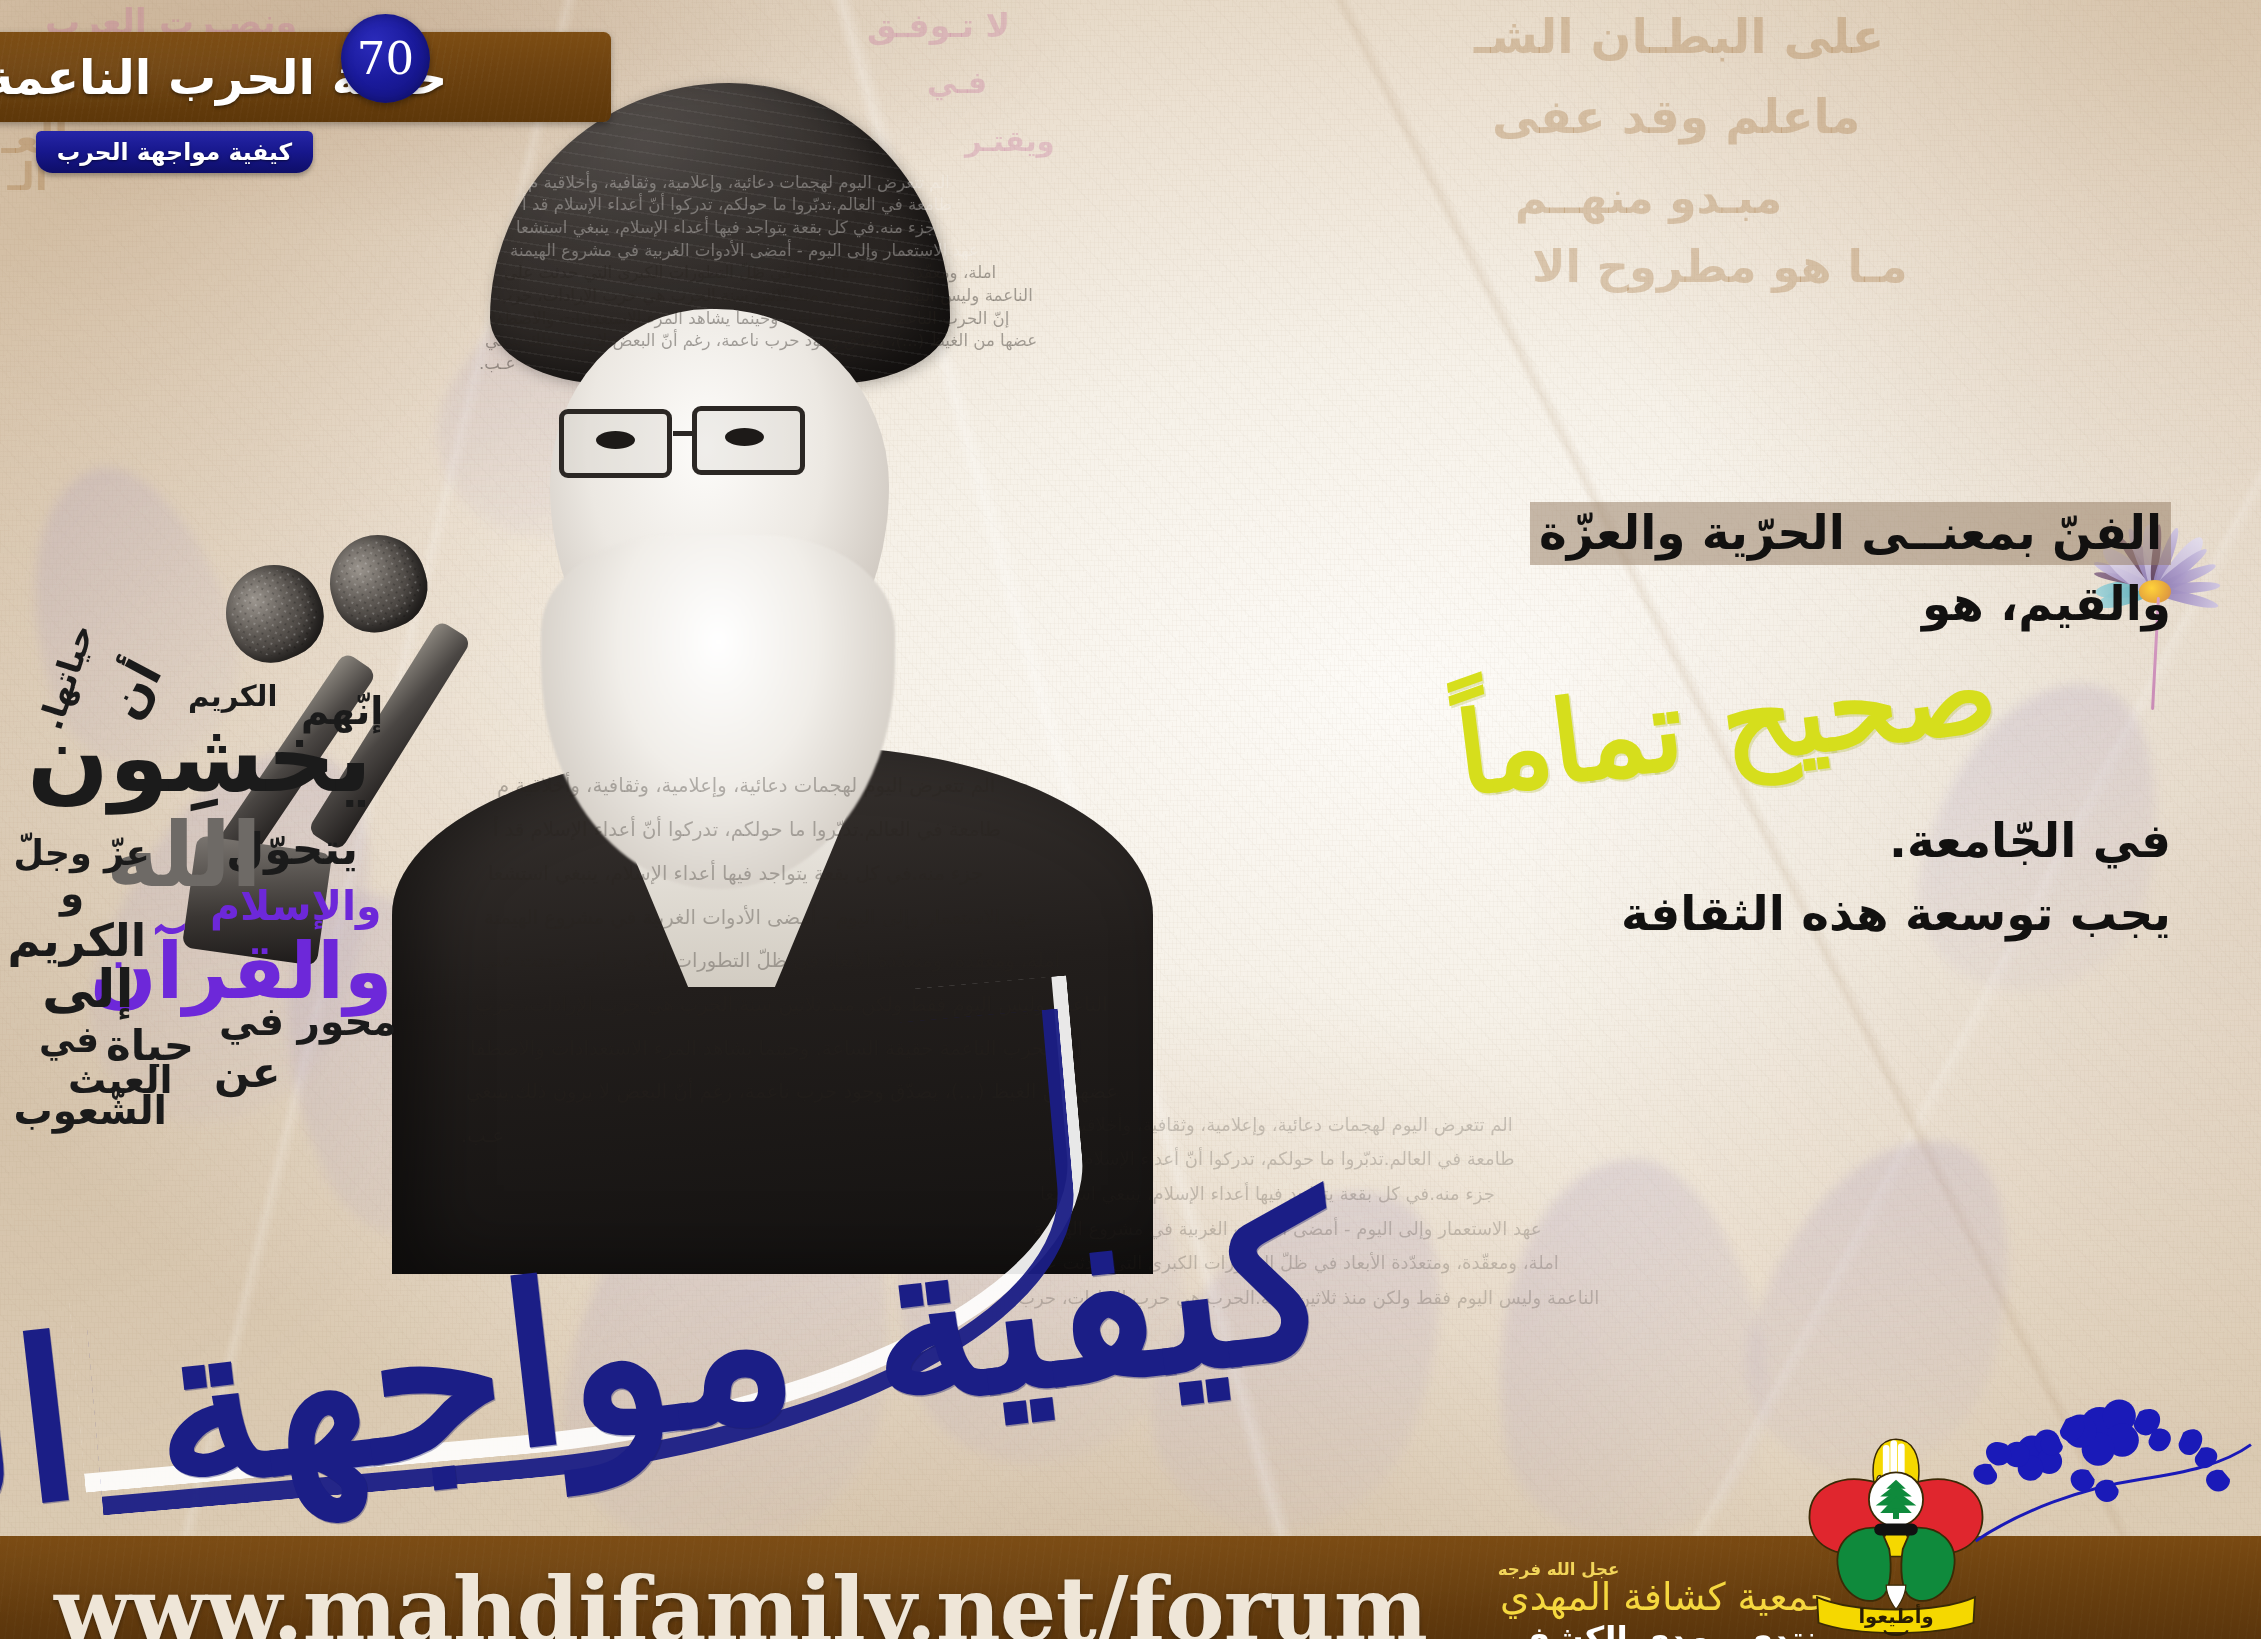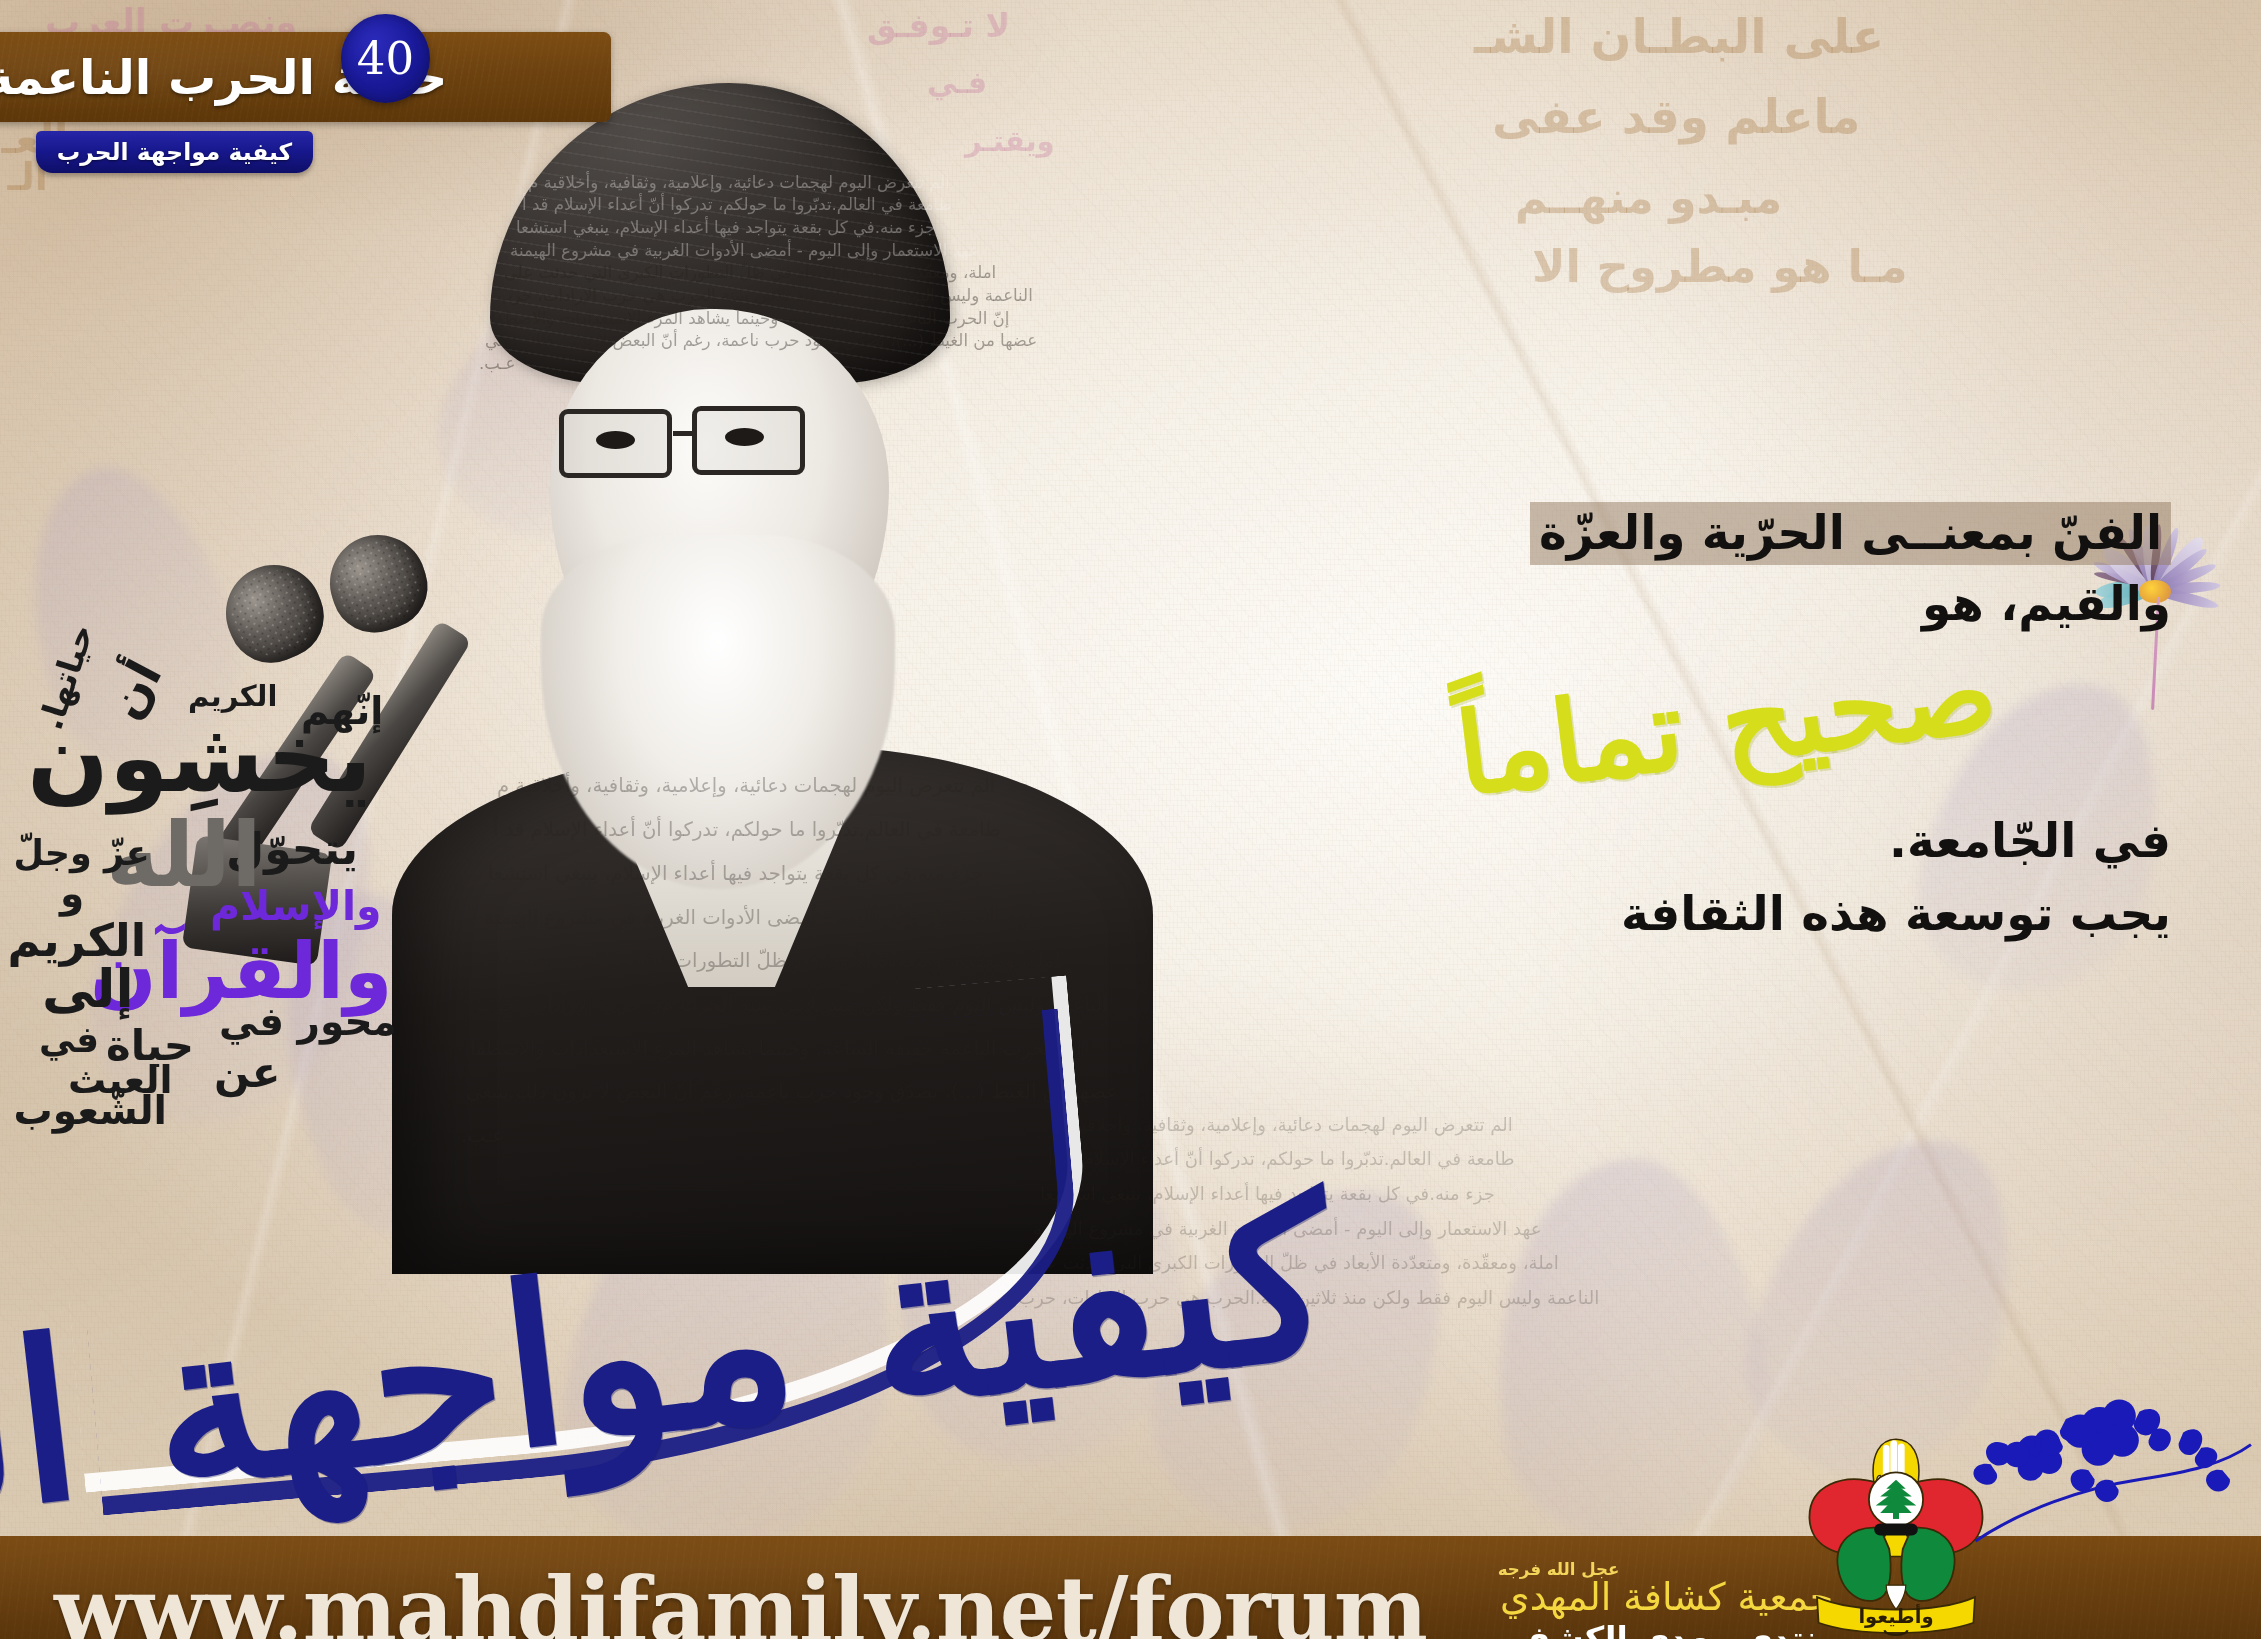--- a/index.html
+++ b/index.html
@@ -393,21 +393,21 @@
       <div class="article" style="left: 1048px; top: 1150px; font-size: 18px; opacity: 0.55;">طامعة في العالم.تدبّروا ما حولكم، تدركوا أنّ أعداء الإسلام قد أ</div>
       <div class="article" style="left: 1040px; top: 1185px; font-size: 18px; opacity: 0.55;">جزء منه.في كل بقعة يتواجد فيها أعداء الإسلام، ينبغي استشعا</div>
       <div class="article" style="left: 1033px; top: 1220px; font-size: 18px; opacity: 0.55;">عهد الاستعمار وإلى اليوم - أمضى الأدوات الغربية في مشروع الهيمنة</div>
       <div class="article" style="left: 1025px; top: 1254px; font-size: 18px; opacity: 0.55;">املة، ومعقّدة، ومتعدّدة الأبعاد في ظلّ التطورات الكبرى التي حدثت على</div>
       <div class="article" style="left: 1018px; top: 1289px; font-size: 18px; opacity: 0.55;">الناعمة وليس اليوم فقط ولكن منذ ثلاثين سنة.الحرب هي حرب الإرادات، حرب</div>
     </div>
 
   <div class="hdr-ribbon">
     <div class="hdr-ribbon-text">حملة الحرب الناعمة</div>
   </div>
-  <div class="hdr-badge">40</div>
+  <div class="hdr-badge">70</div>
   <div class="hdr-pill">كيفية مواجهة الحرب</div>
 
   <div class="left-cal" id="left-cal">
       <div class="lw" style="left: 12px; top: 21px; font-size: 33px; color: rgb(27, 27, 27); transform: rotate(-72deg);">حياتها.</div>
       <div class="lw" style="left: 106px; top: 27px; font-size: 48px; color: rgb(27, 27, 27); transform: rotate(-62deg);">أن</div>
       <div class="lw" style="left: 188px; top: 42px; font-size: 29px; color: rgb(27, 27, 27); transform: rotate(0deg);">الكريم</div>
       <div class="lw" style="left: 301px; top: 53px; font-size: 38px; color: rgb(27, 27, 27); transform: rotate(0deg);">إنّهم</div>
       <div class="lw" style="left: 27px; top: 74px; font-size: 96px; color: rgb(27, 27, 27); transform: rotate(0deg);">يخشِون</div>
       <div class="lw" style="left: 226px; top: 188px; font-size: 44px; color: rgb(27, 27, 27); transform: rotate(0deg);">يتحوّل</div>
       <div class="lw" style="left: 106px; top: 173px; font-size: 90px; color: rgb(110, 106, 102); transform: rotate(0deg);">الله</div>

